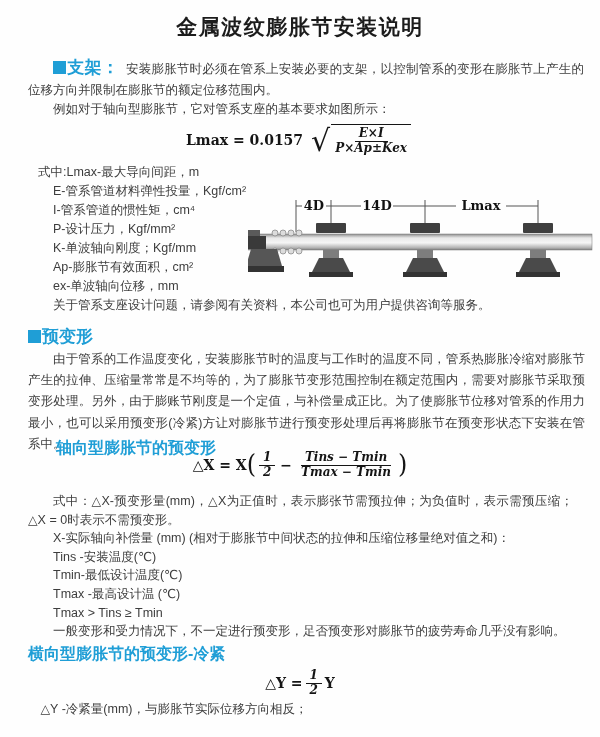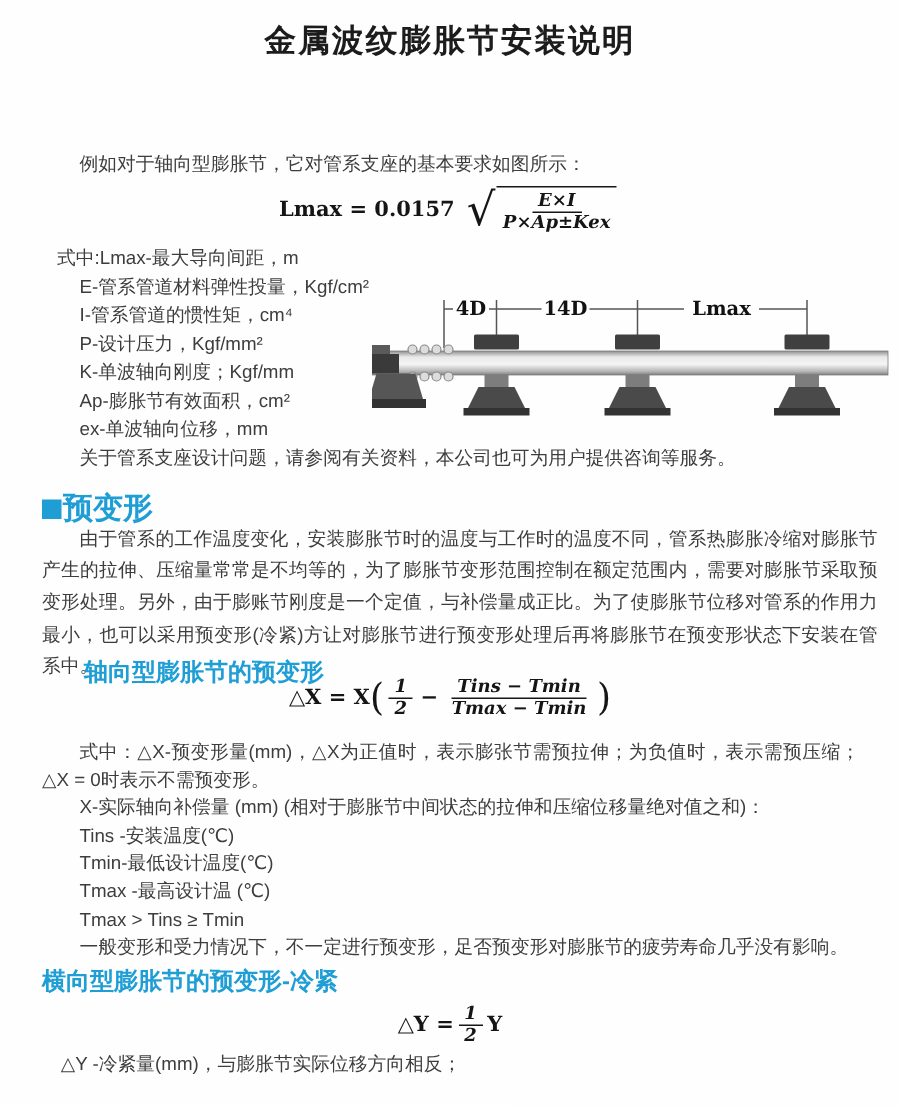--- a/index.html
+++ b/index.html
@@ -61,21 +61,21 @@
     font-size:12.5px;line-height:19px;white-space:nowrap;
   }
   .defs .sub{padding-left:15px;}
   
   .diagram{position:absolute;top:192px;left:248px;width:352px;height:100px;}
   .dim-label{
     font-family:"DejaVu Serif","Liberation Serif",serif;font-weight:bold;font-size:13px;fill:#111;
   }
   
   .h2{position:absolute;margin:0;font-weight:bold;color:var(--accent);}
-  .preform-heading{top:325px;left:28px;font-size:20px;}
+  .preform-heading{top:325px;left:28px;font-size:17px;}
   .preform-body{
     position:absolute;top:349px;left:28px;right:15px;margin:0;
     font-size:12.5px;line-height:21.2px;text-align:justify;text-indent:2em;
   }
   .axial-heading{top:438px;left:56px;font-size:16px;}
   .axial-block{
     position:absolute;top:492px;left:28px;right:27px;
     font-size:12.5px;line-height:18.6px;
   }
   .axial-block .p1{margin:0;text-align:justify;text-indent:2em;}
@@ -87,20 +87,21 @@
     font-size:12.5px;text-indent:1em;
   }
 </style>
 </head>
 <body>
 
 <div class="page">
 
   <h1 class="page-title">金属波纹膨胀节安装说明</h1>
 
+  <p class="support-para"><span class="marker"></span><span class="sec-inline">支架：</span><span class="after-heading">安装膨胀节时必须在管系上安装必要的支架，以控制管系的变形在膨胀节上产生的位移方向并限制在膨胀节的额定位移范围内。</span></p>
 
   <p class="example-line">例如对于轴向型膨胀节，它对管系支座的基本要求如图所示：</p>
 
   <div class="formula formula1">
     <span>Lmax = 0.0157</span>
     <span class="sqrt">
       <span class="radical">√</span>
       <span class="frac">
         <span class="num">E×I</span>
         <span class="den">P×Ap±Kex</span>

